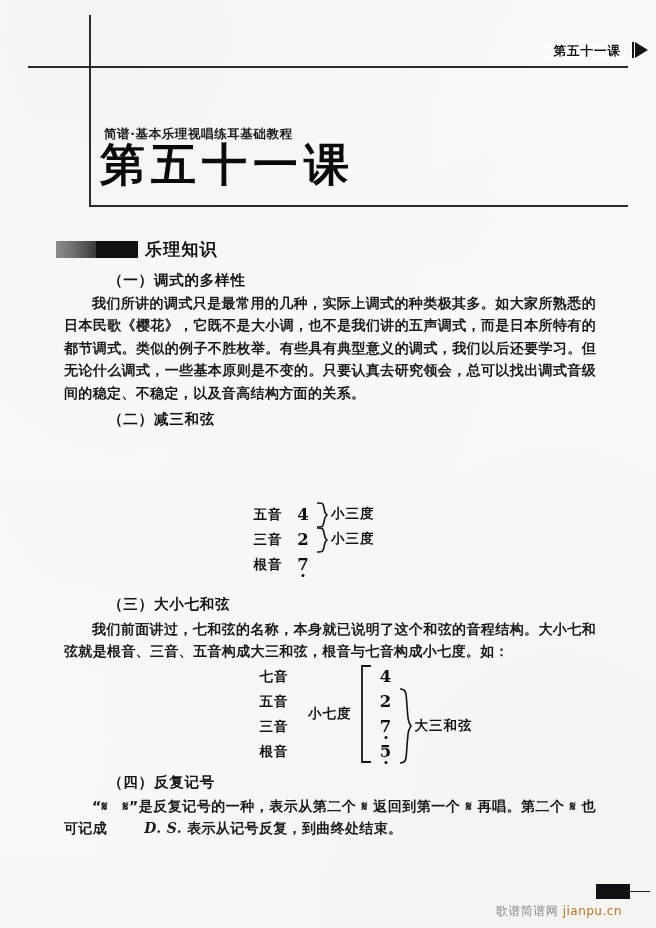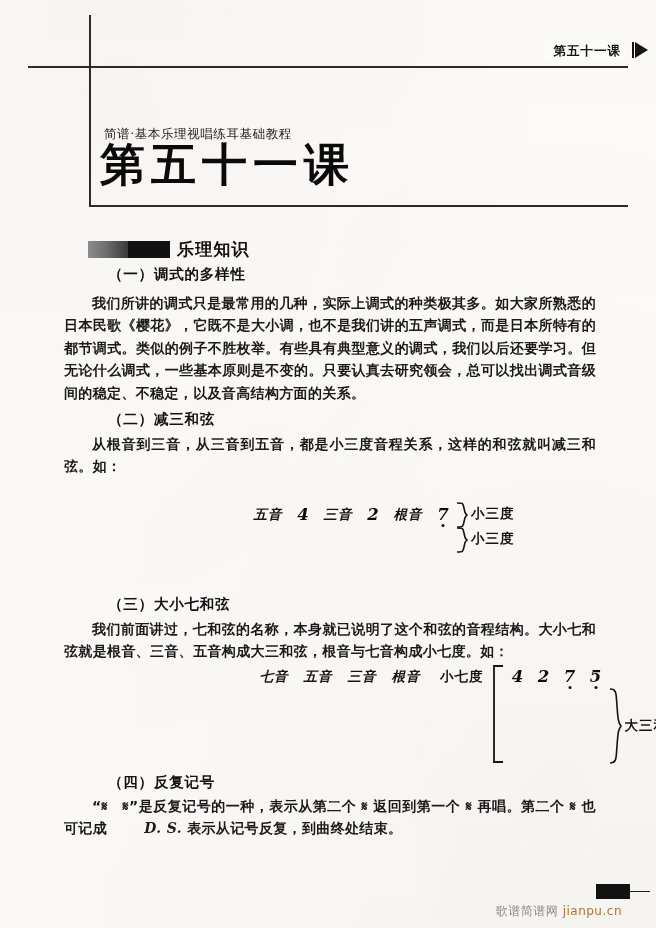--- a/index.html
+++ b/index.html
@@ -91,21 +91,21 @@
     height: 2px;
     background: #2b2b2b;
     z-index: 2;
   }
 
   .booktitle {
     position: absolute;
     left: 104px;
     top: 126px;
     font-size: 12.5px;
-    font-weight: 400;
+    font-weight: 700;
     letter-spacing: 0.6px;
     color: #1b1b1b;
     white-space: nowrap;
   }
   .chapter-title {
     position: absolute;
     left: 100px;
     top: 142px;
     font-size: 45px;
     font-weight: 900;
@@ -117,21 +117,20 @@
   }
 
   
   .banner {
     position: absolute;
     left: 56px;
     top: 238px;
     display: flex;
     align-items: center;
     height: 22px;
-    margin-left: 32px;
   }
   .banner-grad {
     width: 40px;
     height: 17px;
     background: linear-gradient(90deg, #8c8c8c 0%, #6e6e6e 45%, #3a3a3a 100%);
   }
   .banner-solid {
     width: 42px;
     height: 17px;
     background: #111111;
@@ -170,22 +169,21 @@
 
   
   .chord {
     position: absolute;
     display: flex;
     align-items: stretch;
     font-weight: 700;
   }
   .chord-rows {
     display: flex;
-    flex-direction: row;
-    font-style: italic;
+    flex-direction: column;
   }
   .chord-row {
     display: flex;
     align-items: center;
     height: 25px;
   }
   .deg-name {
     width: 44px;
     text-align: center;
     font-size: 13.5px;
@@ -275,25 +273,24 @@
 
   <div class="booktitle">简谱·基本乐理视唱练耳基础教程</div>
   <div class="chapter-title">第五十一课</div>
 
   <div class="banner">
     <span class="banner-grad"></span>
     <span class="banner-solid"></span>
     <span class="banner-text">乐理知识</span>
   </div>
 
-  <div class="sub-head" style="top:265px;text-align:right;">（一）调式的多样性</div>
+  <div class="sub-head" style="top:271px;text-align:right;">（一）调式的多样性</div>
   <div class="para" style="top:292px;">我们所讲的调式只是最常用的几种，实际上调式的种类极其多。如大家所熟悉的日本民歌《樱花》，它既不是大小调，也不是我们讲的五声调式，而是日本所特有的都节调式。类似的例子不胜枚举。有些具有典型意义的调式，我们以后还要学习。但无论什么调式，一些基本原则是不变的。只要认真去研究领会，总可以找出调式音级间的稳定、不稳定，以及音高结构方面的关系。</div>
 
   <div class="sub-head" style="top:410px;">（二）减三和弦</div>
-  <div class="para" style="top:433px;">从根音到三音，从三音到五音，都是小三度音程关系，这样的和弦就叫减三和弦。如：</div>
 
   <div class="chord" style="left:246px; top:502px;">
 
 
     <div class="chord-rows">
       <div class="chord-row">
         <span class="deg-name">五音</span>
         <span class="note">4</span>
       </div>
       <div class="chord-row">

